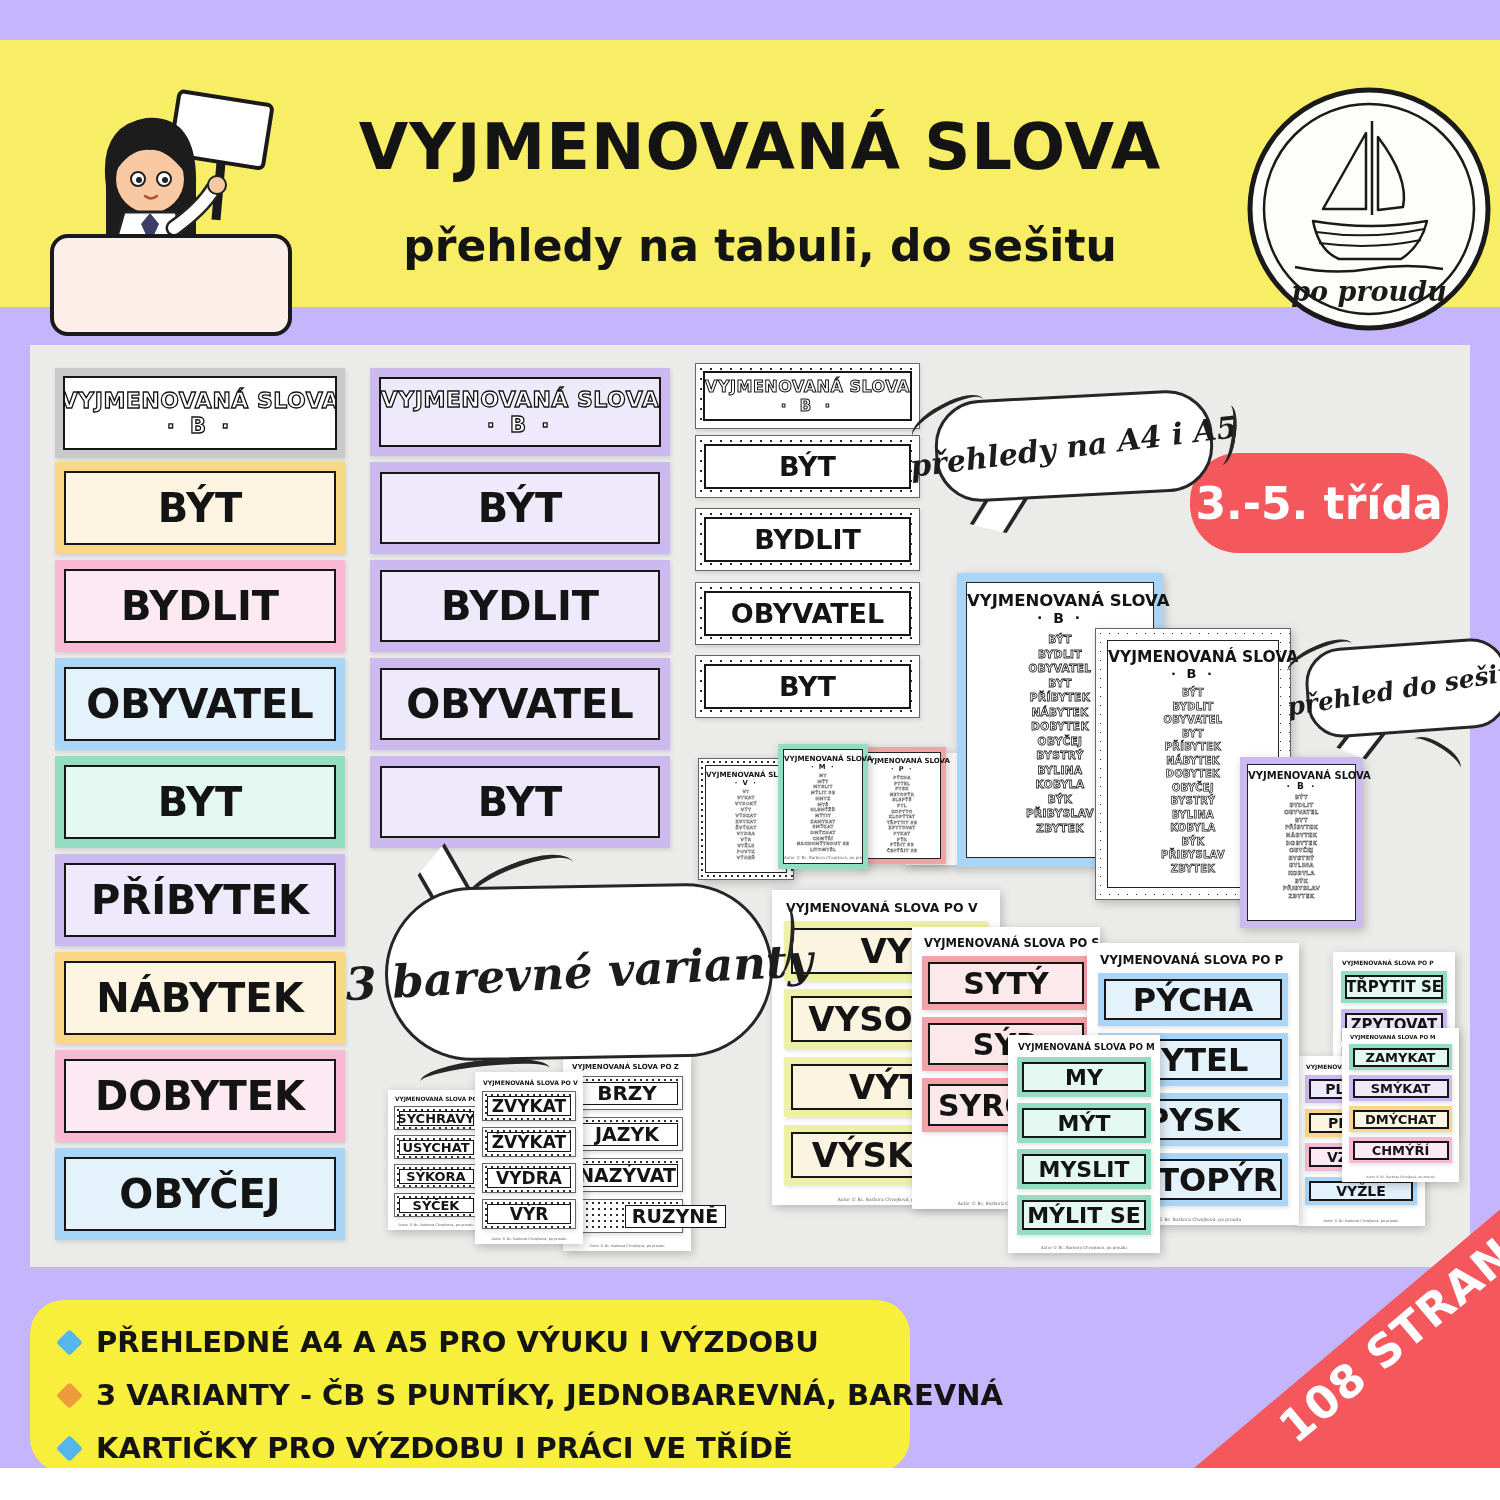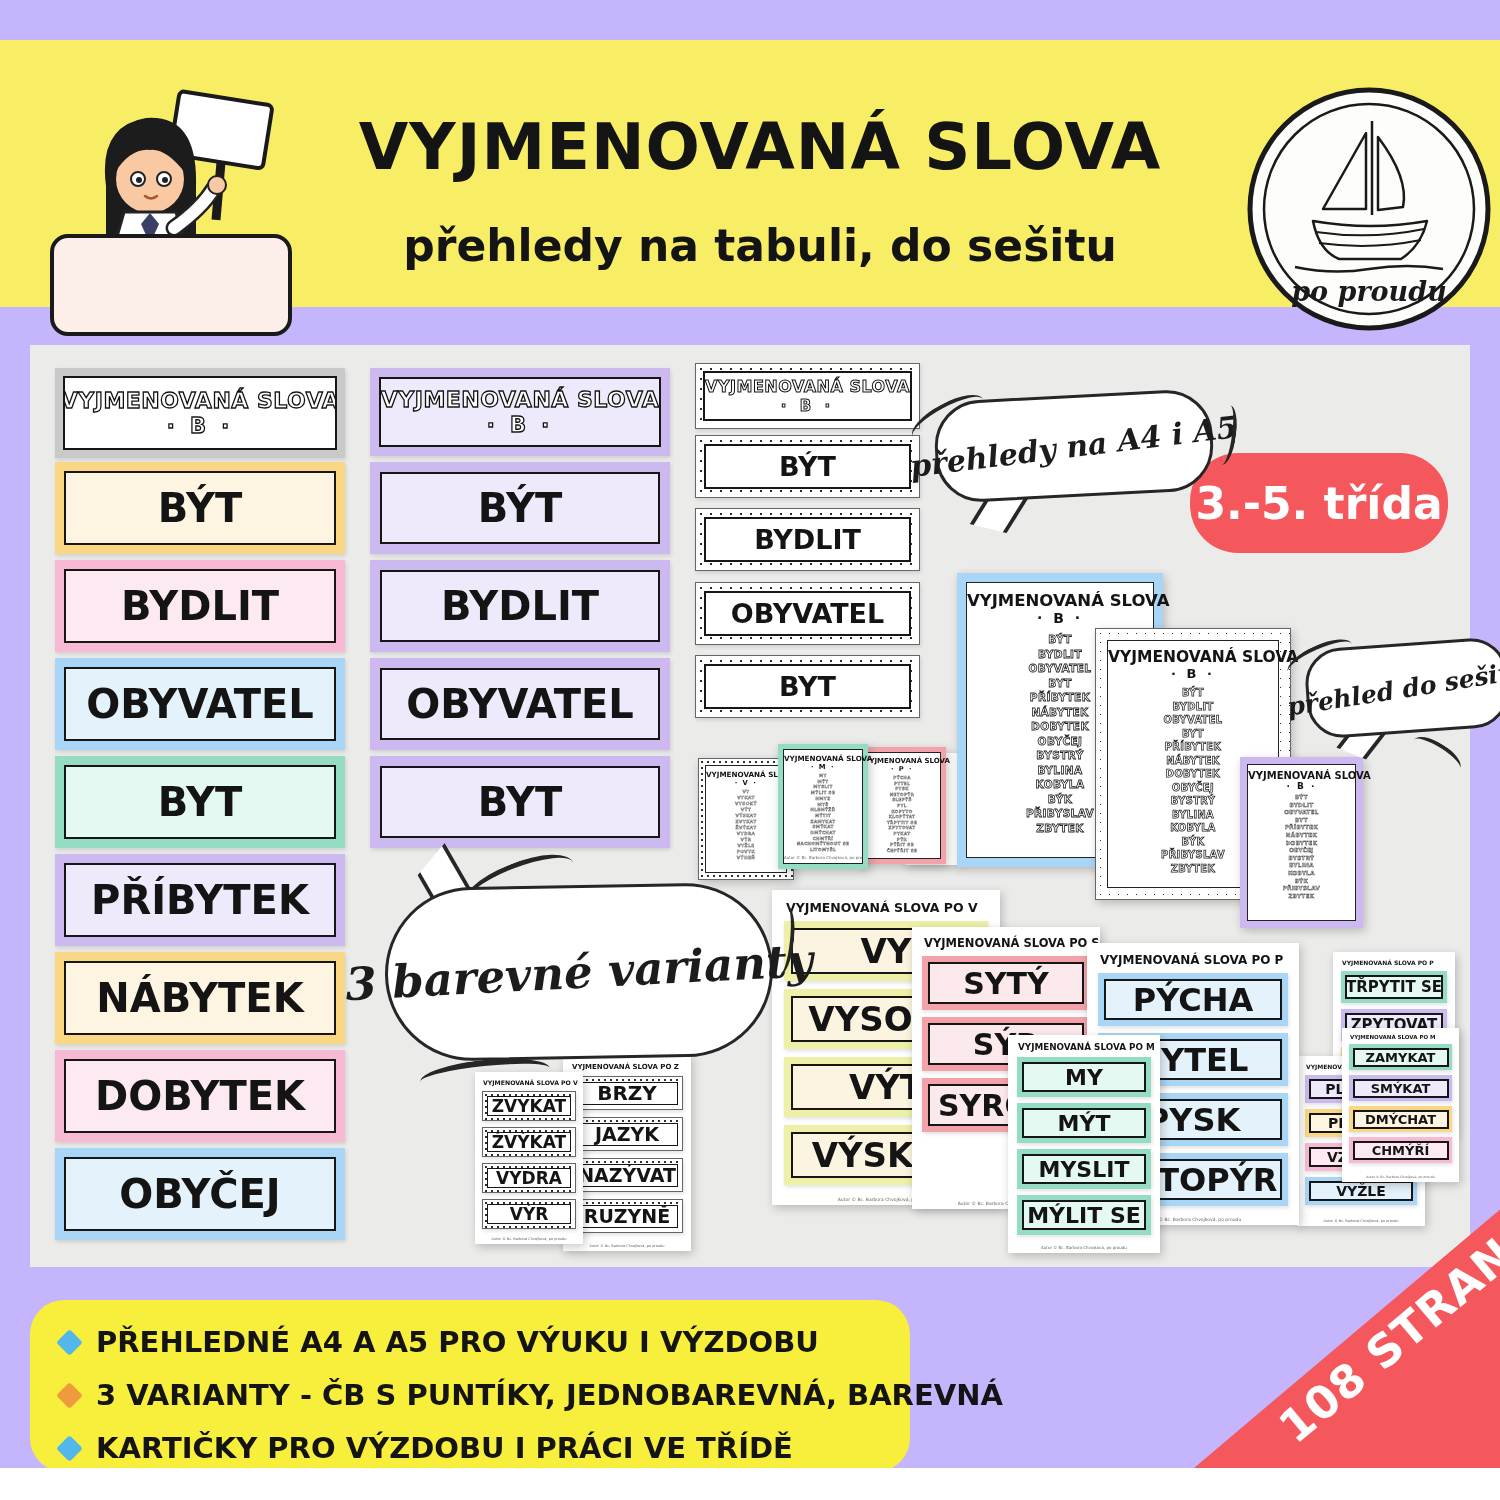--- a/index.html
+++ b/index.html
@@ -419,33 +419,49 @@
         </div>
       <div class="crow pal-mint" style="position:relative;margin:0 9px 6px 9px;height:40px;padding:5px;">
           <div class="ci" style="font-size:22px;">MYSLIT</div>
         </div>
       <div class="crow pal-mint" style="position:relative;margin:0 9px 6px 9px;height:40px;padding:5px;">
           <div class="ci" style="font-size:22px;">MÝLIT SE</div>
         </div>
       <div class="sfoot" style="font-size:4px;">Autor © Bc. Barbora Chvojková, po proudu</div>
     </div>
 
+    <div class="sheet" style="left:358px;top:745px;width:96px;height:140px;z-index:3;">
+      <div style="margin:6px 0 4px 7px;font-weight:800;font-size:5.8px;color:#141414;white-space:nowrap;">VYJMENOVANÁ SLOVA PO S</div>
+      <div class="crow dots-sm" style="position:relative;margin:0 6px 5px 6px;height:24px;padding:3.5px;">
+          <div class="ci" style="font-size:13px;">SYCHRAVÝ</div>
+        </div>
+      <div class="crow dots-sm" style="position:relative;margin:0 6px 5px 6px;height:24px;padding:3.5px;">
+          <div class="ci" style="font-size:13px;">USYCHAT</div>
+        </div>
+      <div class="crow dots-sm" style="position:relative;margin:0 6px 5px 6px;height:24px;padding:3.5px;">
+          <div class="ci" style="font-size:13px;">SÝKORA</div>
+        </div>
+      <div class="crow dots-sm" style="position:relative;margin:0 6px 5px 6px;height:24px;padding:3.5px;">
+          <div class="ci" style="font-size:13px;">SÝČEK</div>
+        </div>
+      <div class="sfoot" style="font-size:3.5px;">Autor © Bc. Barbora Chvojková, po proudu</div>
+    </div>
     <div class="sheet" style="left:533px;top:710px;width:128px;height:196px;z-index:4;">
       <div style="margin:8px 0 5px 9px;font-weight:800;font-size:7px;color:#141414;white-space:nowrap;">VYJMENOVANÁ SLOVA PO Z</div>
       <div class="crow dots-sm" style="position:relative;margin:0 8px 7px 8px;height:34px;padding:4.5px;">
           <div class="ci" style="font-size:20px;">BRZY</div>
         </div>
       <div class="crow dots-sm" style="position:relative;margin:0 8px 7px 8px;height:34px;padding:4.5px;">
           <div class="ci" style="font-size:19px;">JAZYK</div>
         </div>
       <div class="crow dots-sm" style="position:relative;margin:0 8px 7px 8px;height:34px;padding:4.5px;">
           <div class="ci" style="font-size:19px;">NAZÝVAT</div>
         </div>
       <div class="crow dots-sm" style="position:relative;margin:0 8px 7px 8px;height:34px;padding:4.5px;">
-          <div class="ci" style="font-size:19px;">RUZYNĚ</div>
+          <div class="ci" style="font-size:19px;margin-left:48px;">RUZYNĚ</div>
         </div>
       <div class="sfoot" style="font-size:3.5px;">Autor © Bc. Barbora Chvojková, po proudu</div>
     </div>
     <div class="sheet" style="left:445px;top:727px;width:108px;height:172px;z-index:5;">
       <div style="margin:7px 0 5px 8px;font-weight:800;font-size:6.2px;color:#141414;white-space:nowrap;">VYJMENOVANÁ SLOVA PO V</div>
       <div class="crow dots-sm" style="position:relative;margin:0 7px 6px 7px;height:30px;padding:4px;">
           <div class="ci" style="font-size:17px;">ZVYKAT</div>
         </div>
       <div class="crow dots-sm" style="position:relative;margin:0 7px 6px 7px;height:30px;padding:4px;">
           <div class="ci" style="font-size:17px;">ŽVÝKAT</div>

